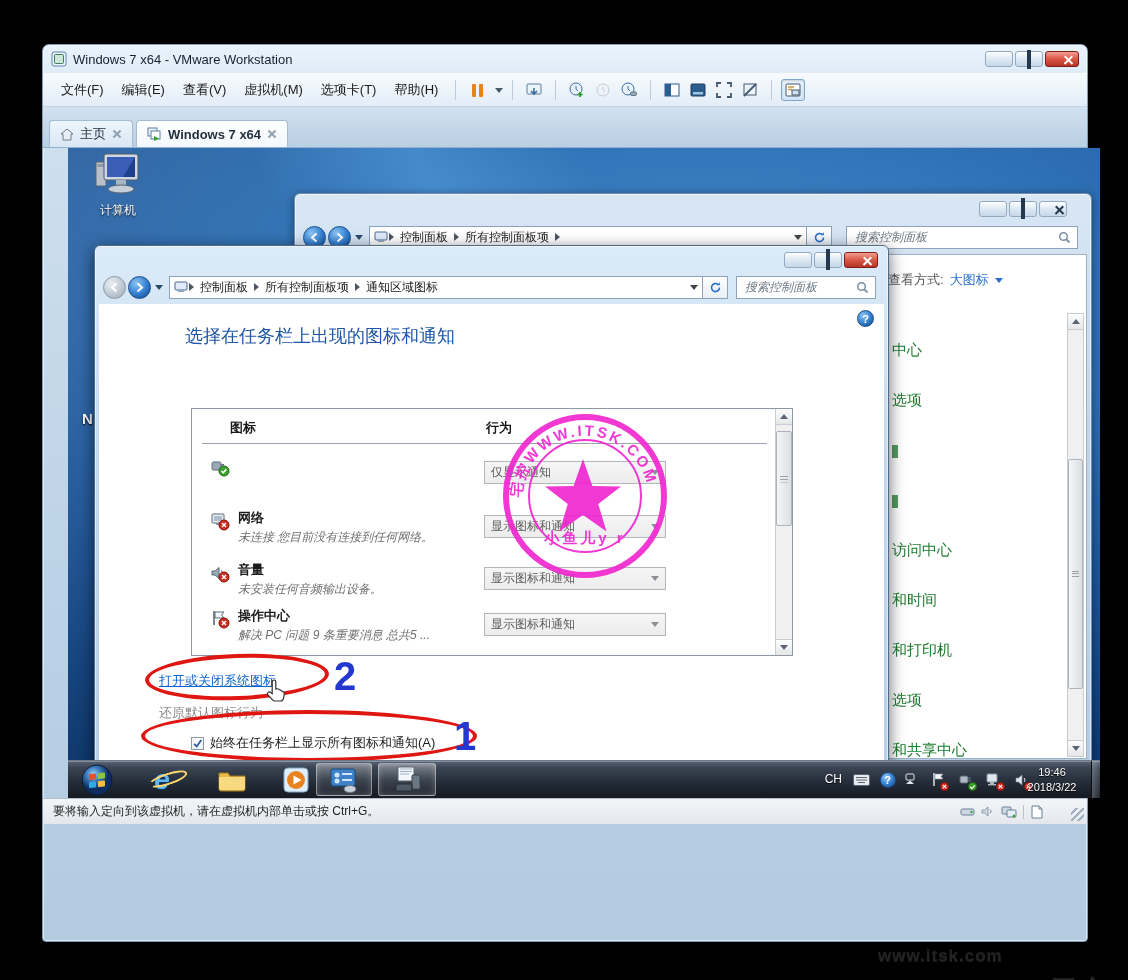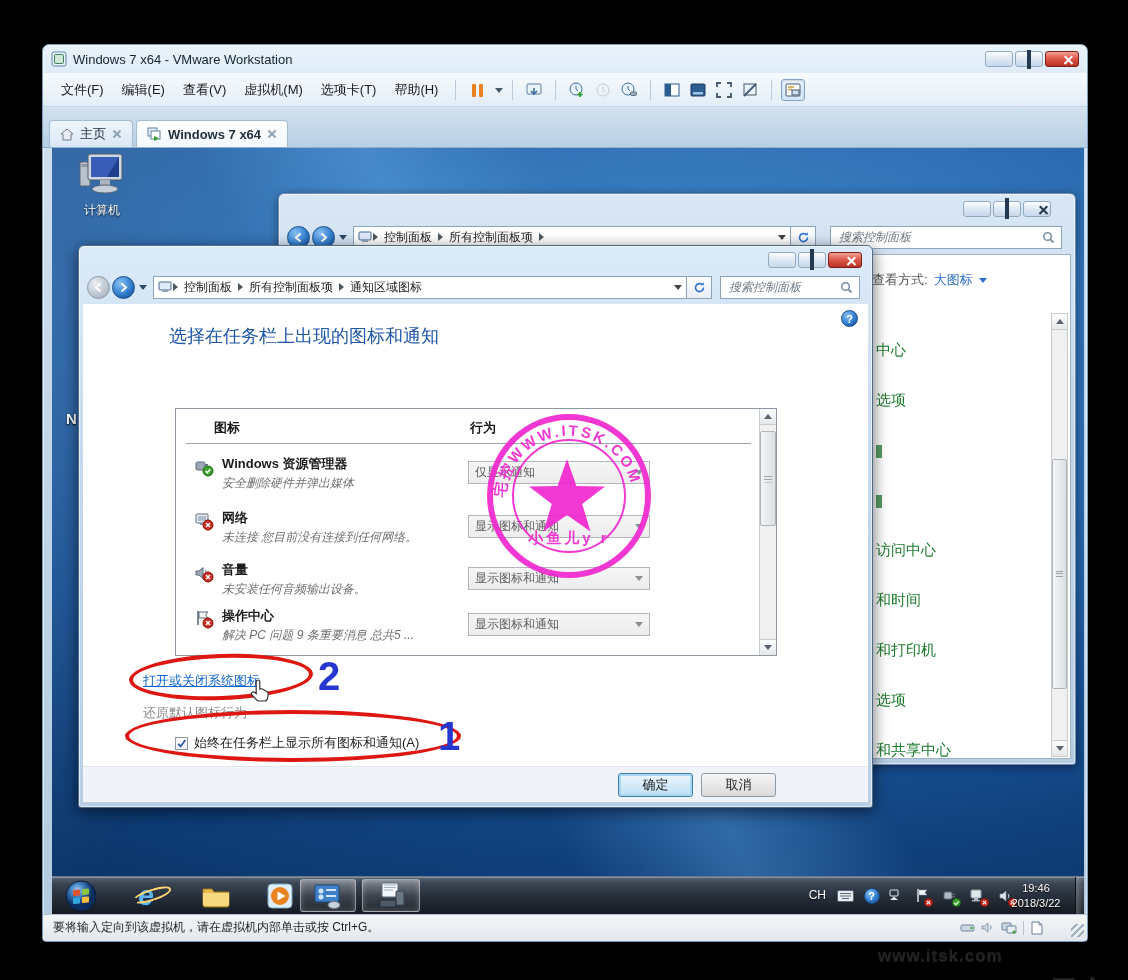--- a/index.html
+++ b/index.html
@@ -32,21 +32,21 @@
   .pressed{border:1px solid #7fa6c9;background:linear-gradient(#eaf4fd,#d3e6f7);box-shadow:inset 0 1px 2px rgba(0,0,0,.15);}
 
   .vmw-tabs{height:41px;background:linear-gradient(#d2e1f0,#b9cfe3);display:flex;align-items:flex-end;padding:0 6px;border-bottom:1px solid #8fb0cf;}
   .tab{height:27px;display:flex;align-items:center;gap:6px;padding:0 10px;margin-right:3px;border:1px solid #a3bcd3;border-bottom:none;
        border-radius:4px 4px 0 0;background:linear-gradient(#eef5fb,#d9e7f3);font-size:13px;color:#23313f;}
   .tab.active{background:linear-gradient(#ffffff,#f2f8fd);font-weight:bold;}
   .tab-x{position:relative;width:10px;height:10px;} .tab-x::before,.tab-x::after{content:"";position:absolute;left:0;top:4px;width:10px;height:2px;background:#8fa3b6;}
   .tab-x::before{transform:rotate(45deg);} .tab-x::after{transform:rotate(-45deg);}
 
   
-  .vm-screen{position:relative;margin:0 9px;width:1032px;height:766px;overflow:hidden;background:#0b3a70;}
+  .vm-screen{position:relative;margin:0 25px;width:1032px;height:650px;overflow:hidden;background:#0b3a70;}
   .desktop{left:0;top:0;width:100%;height:100%;
     background:
       linear-gradient(62deg,rgba(110,185,255,0) 38%,rgba(120,195,255,.30) 50%,rgba(110,185,255,0) 62%),
       linear-gradient(115deg,rgba(255,255,255,.10) 0%,rgba(255,255,255,0) 28%),
       radial-gradient(130% 95% at 62% 22%,#4288c9 0%,#2b6cb0 36%,#1a5295 58%,#0e3d77 78%,#082e5d 100%);}
   .dsk-label{color:#fff;font-size:12px;text-shadow:0 1px 2px #000;text-align:center;}
 
   
   .xwin{border:1px solid #6f8cab;border-radius:6px 6px 3px 3px;background:linear-gradient(#d9e7f5,#c2d6ea 40%,#b6cde4);
         box-shadow:0 2px 10px rgba(0,0,10,.45),inset 0 0 0 1px rgba(255,255,255,.5);}
@@ -416,24 +416,20 @@
 
             <div class="abs" style="left:18px;top:48px;">
               <svg width="20" height="20" viewBox="0 0 20 20">
                   <rect x="2" y="5" width="9" height="8" rx="1.5" fill="#9aa7b5" stroke="#5c6b7a"></rect>
                   <rect x="11" y="7" width="3" height="1.6" fill="#5c6b7a"></rect>
                   <rect x="11" y="10" width="3" height="1.6" fill="#5c6b7a"></rect>
                   <circle cx="14" cy="14" r="5" fill="#3da32e" stroke="#1d6414"></circle>
                   <path d="M11.6 14l1.7 1.7 3-3.4" stroke="#fff" stroke-width="1.6" fill="none"></path>
                 </svg>
             </div>
-            <div class="abs" style="left:46px;top:46px;">
-              <div class="lb-name">Windows 资源管理器</div>
-              <div class="lb-desc">安全删除硬件并弹出媒体</div>
-            </div>
             <div class="abs combo" style="left:292px;top:52px;width:182px;">
               <span>仅显示通知</span>
                 <span class="caret"></span>
             </div>
 
             <div class="abs" style="left:18px;top:102px;">
               <svg width="20" height="20" viewBox="0 0 20 20">
                   <rect x="2" y="3" width="12" height="9" rx="1" fill="#e8edf2" stroke="#5c6b7a"></rect>
                   <rect x="4" y="5" width="8" height="5" fill="#aebdcb"></rect>
                   <rect x="6" y="12" width="4" height="2" fill="#8a99a8"></rect>

